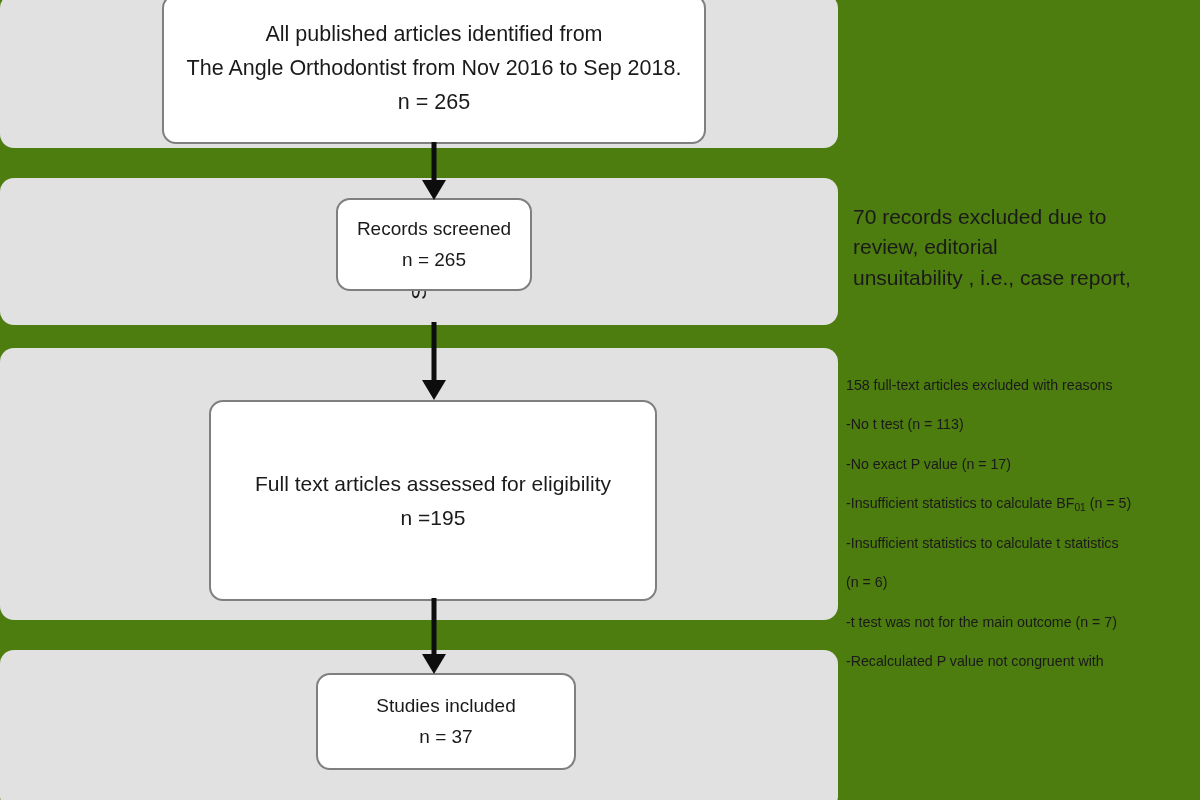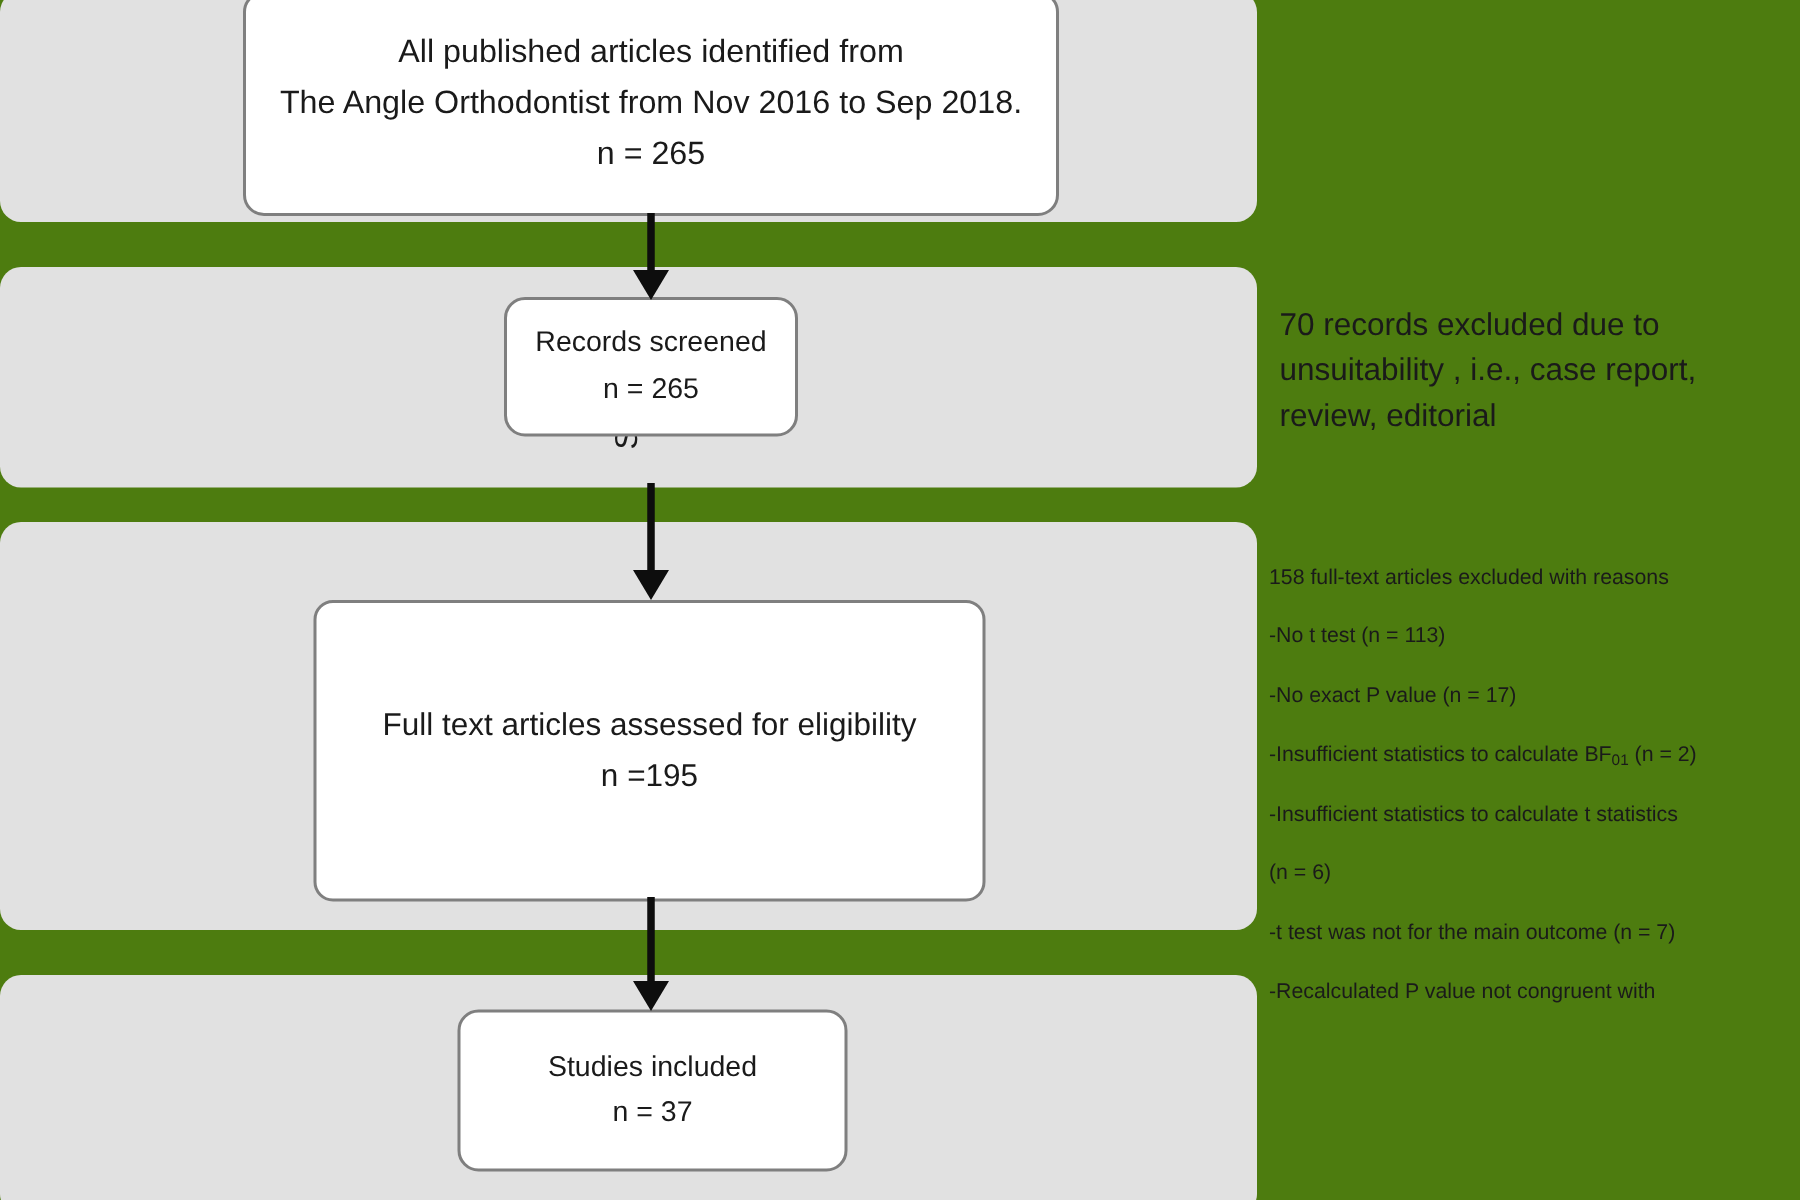--- a/index.html
+++ b/index.html
@@ -70,24 +70,24 @@
     line-height: 1.58;
     color: #1a1a1a;
   }
 
   #box-identification { left: 162px; top: -6px;  width: 544px; height: 150px; }
   #box-identification .line { font-size: 21.5px; }
 
   #box-screening { left: 336px; top: 198px; width: 196px; height: 93px; }
   #box-screening .line { font-size: 19px; }
 
-  #box-eligibility { left: 209px; top: 400px; width: 448px; height: 201px; border-radius: 13px; }
+  #box-eligibility { left: 209px; top: 400px; width: 448px; height: 201px; }
   #box-eligibility .line { font-size: 21px; }
 
-  #box-included { left: 305px; top: 673px; width: 260px; height: 108px; }
+  #box-included { left: 316px; top: 673px; width: 260px; height: 97px; }
   #box-included .line { font-size: 19px; }
 
   
   .arrow {
     position: absolute;
   }
 
   
   .side-note {
     position: absolute;
@@ -181,28 +181,28 @@
     <polygon points="10,58 34,58 22,78" fill="#0d0d0d"></polygon>
   </svg>
 
   <svg class="arrow" id="arrow-3" style="left:412px; top:598px; width:44px; height:80px;" viewBox="0 0 44 80">
     <rect x="19.5" y="0" width="5" height="58" fill="#0d0d0d"></rect>
     <polygon points="10,56 34,56 22,76" fill="#0d0d0d"></polygon>
   </svg>
 
   <div class="side-note" id="note-screening">
     <span class="note-line">70 records excluded due to</span>
+    <span class="note-line">review, editorial</span>
     <span class="note-line">unsuitability , i.e., case report,</span>
-    <span class="note-line">review, editorial</span>
   </div>
 
   <div class="side-note" id="note-eligibility">
     <span class="note-line">158 full-text articles excluded with reasons</span>
     <span class="note-line">-No t test (n = 113)</span>
     <span class="note-line">-No exact P value (n = 17)</span>
-    <span class="note-line"><span>-Insufficient statistics to calculate BF</span><span class="sub">01</span><span> (n = 2)</span></span>
+    <span class="note-line"><span>-Insufficient statistics to calculate BF</span><span class="sub">01</span><span> (n = 5)</span></span>
     <span class="note-line">-Insufficient statistics to calculate t statistics</span>
     <span class="note-line">(n = 6)</span>
     <span class="note-line">-t test was not for the main outcome (n = 7)</span>
     <span class="note-line">-Recalculated P value not congruent with</span>
   </div>
 
 </div>
 
 </body></html>

